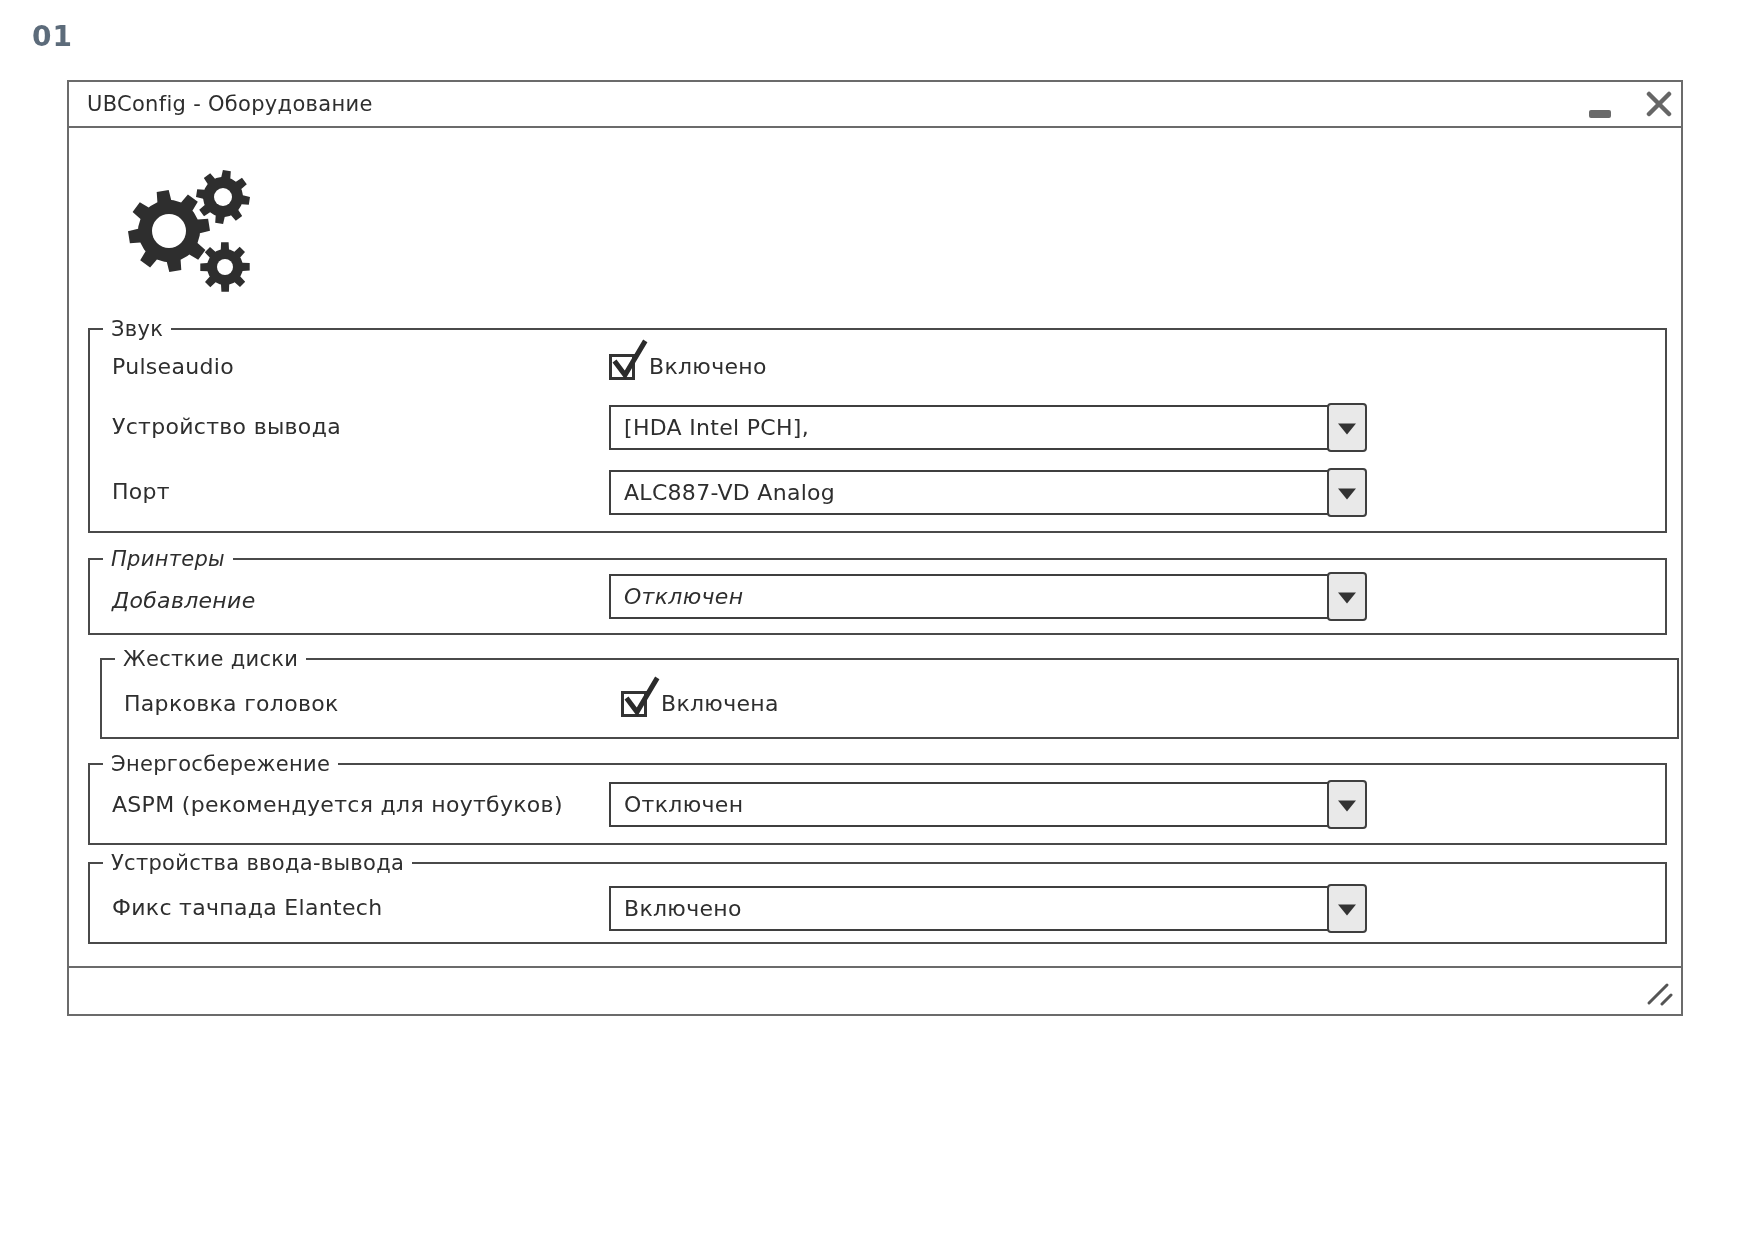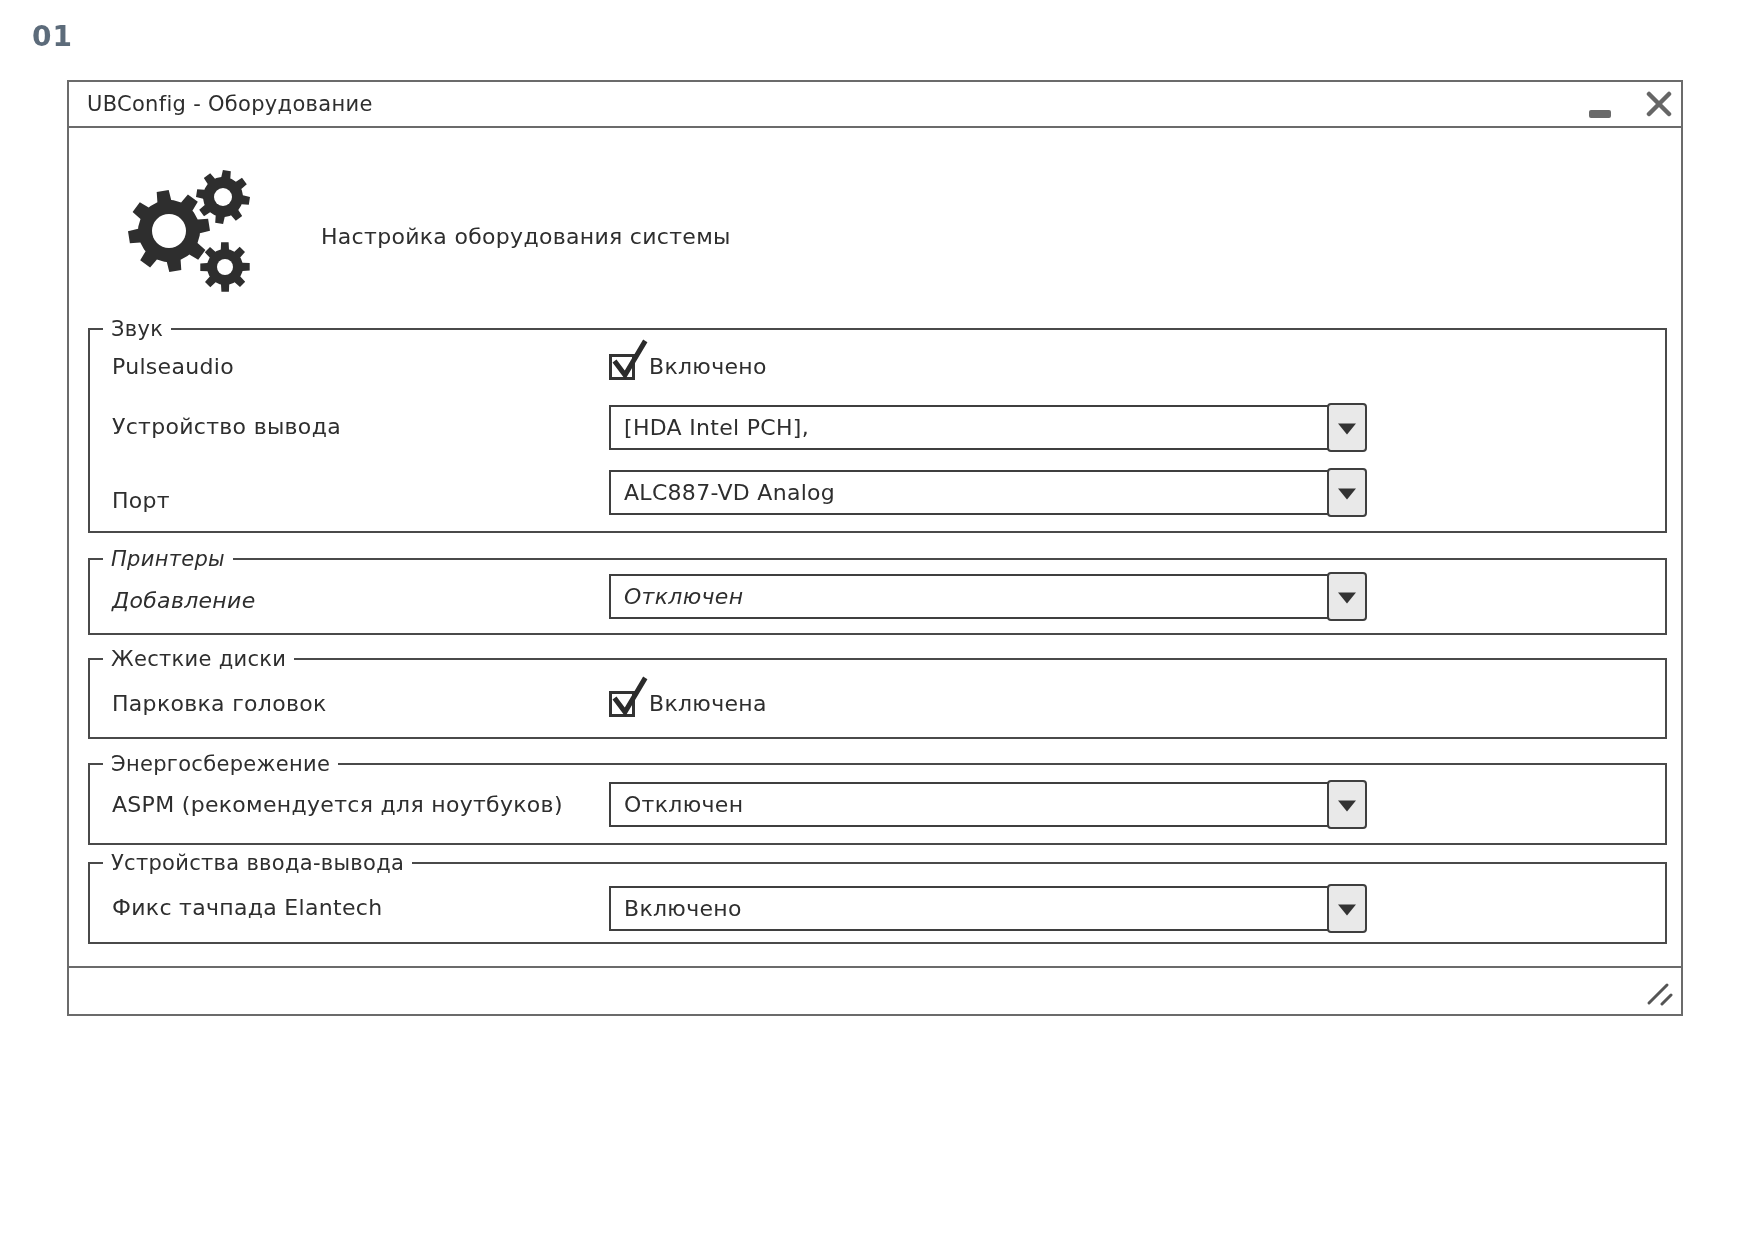--- a/index.html
+++ b/index.html
@@ -35,21 +35,21 @@
   .header-icon{position:absolute;left:58px;top:86px;width:128px;height:126px;}
   .header-text{position:absolute;left:252px;top:142px;font-size:22px;letter-spacing:.3px;}
 
   
   .group{position:absolute;left:19px;width:1579px;border:2px solid var(--c-group-border);
     background:#fff;}
   .group-title{position:absolute;top:-13px;left:13px;background:#fff;padding:0 8px;
     font-size:21px;letter-spacing:.3px;white-space:nowrap;text-align:right;}
   .g-sound{top:246px;height:205px;}
   .g-printers{top:476px;height:77px;font-style:italic;}
-  .g-disks{top:576px;height:81px;}
+  .g-disks{top:576px;height:81px;margin-left:12px;}
   .g-power{top:681px;height:82px;}
   .g-io{top:780px;height:82px;}
 
   .row-label{position:absolute;left:22px;font-size:22px;line-height:26px;letter-spacing:.3px;
     white-space:nowrap;}
 
   
   .dropdown{position:absolute;left:519px;width:756px;height:45px;background:#fff;
     border:2px solid var(--c-control-border);cursor:pointer;text-align:center;}
   .dropdown-value{position:absolute;left:13px;top:0;height:41px;line-height:41px;
@@ -94,41 +94,40 @@
     </div>
 
     <svg class="header-icon" id="gears" viewBox="0 0 128 126">
         <polygon points="72.7,67.6 70.5,75.1 78.4,81.9 71.2,91.8 62.3,86.4 60.4,87.9 53.6,91.7 54.3,102.1 42.3,104.0 39.8,93.9 37.4,93.7 29.9,91.5 23.1,99.4 13.2,92.2 18.6,83.3 17.1,81.4 13.3,74.6 2.9,75.3 1.0,63.3 11.1,60.8 11.3,58.4 13.5,50.9 5.6,44.1 12.8,34.2 21.7,39.6 23.6,38.1 30.4,34.3 29.7,23.9 41.7,22.0 44.2,32.1 46.6,32.3 54.1,34.5 60.9,26.6 70.8,33.8 65.4,42.7 66.9,44.6 70.7,51.4 81.1,50.7 83.0,62.7 72.9,65.2" fill="#2e2e2e"></polygon>
         <circle cx="42" cy="63" r="17" fill="#ffffff"></circle>
         <polygon points="114.0,37.7 111.3,41.9 115.2,48.0 108.8,52.8 104.0,47.3 102.6,47.9 97.7,48.9 96.1,56.0 88.2,54.8 88.7,47.6 87.3,47.0 83.1,44.3 77.0,48.2 72.2,41.8 77.7,37.0 77.1,35.6 76.1,30.7 69.0,29.1 70.2,21.2 77.4,21.7 78.0,20.3 80.7,16.1 76.8,10.0 83.2,5.2 88.0,10.7 89.4,10.1 94.3,9.1 95.9,2.0 103.8,3.2 103.3,10.4 104.7,11.0 108.9,13.7 115.0,9.8 119.8,16.2 114.3,21.0 114.9,22.4 115.9,27.3 123.0,28.9 121.8,36.8 114.6,36.3" fill="#2e2e2e"></polygon>
         <circle cx="96" cy="29" r="9" fill="#ffffff"></circle>
         <polygon points="115.2,104.3 113.3,108.4 118.2,113.7 113.0,119.0 107.6,114.2 106.4,114.9 102.2,116.5 101.9,123.7 94.4,123.7 94.0,116.6 92.7,116.2 88.6,114.3 83.3,119.2 78.0,114.0 82.8,108.6 82.1,107.4 80.5,103.2 73.3,102.9 73.3,95.4 80.4,95.0 80.8,93.7 82.7,89.6 77.8,84.3 83.0,79.0 88.4,83.8 89.6,83.1 93.8,81.5 94.1,74.3 101.6,74.3 102.0,81.4 103.3,81.8 107.4,83.7 112.7,78.8 118.0,84.0 113.2,89.4 113.9,90.6 115.5,94.8 122.7,95.1 122.7,102.6 115.6,103.0" fill="#2e2e2e"></polygon>
         <circle cx="98" cy="99" r="8" fill="#ffffff"></circle>
       </svg>
-    <div class="header-text">Настройка оборудования системы</div>
 
     <div class="group g-sound">
       <span class="group-title">Звук</span>
 
       <div class="row-label" style="top:24px">Pulseaudio</div>
       <div class="checkbox-wrap" style="top:24px">
         <span class="checkbox"></span>
         <svg class="checkmark" viewBox="0 0 38 42">
           <path d="M5 24 L14 36 L33 4" fill="none" stroke="#2b2b2b" stroke-width="5" stroke-linecap="square" stroke-linejoin="miter"></path>
         </svg>
         <span class="checkbox-text">Включено</span>
       </div>
 
       <div class="row-label" style="top:84px">Устройство вывода</div>
       <div class="dropdown" style="top:75px">
         <span class="dropdown-value">[HDA Intel PCH],</span>
         <span class="dropdown-btn"></span>
       </div>
 
-      <div class="row-label" style="top:158px">Порт</div>
+      <div class="row-label" style="top:149px">Порт</div>
       <div class="dropdown" style="top:140px">
         <span class="dropdown-value">ALC887-VD Analog</span>
         <span class="dropdown-btn"></span>
       </div>
     </div>
 
     <div class="group g-printers">
       <span class="group-title">Принтеры</span>
       <div class="row-label" style="top:28px">Добавление</div>
       <div class="dropdown" style="top:14px">

